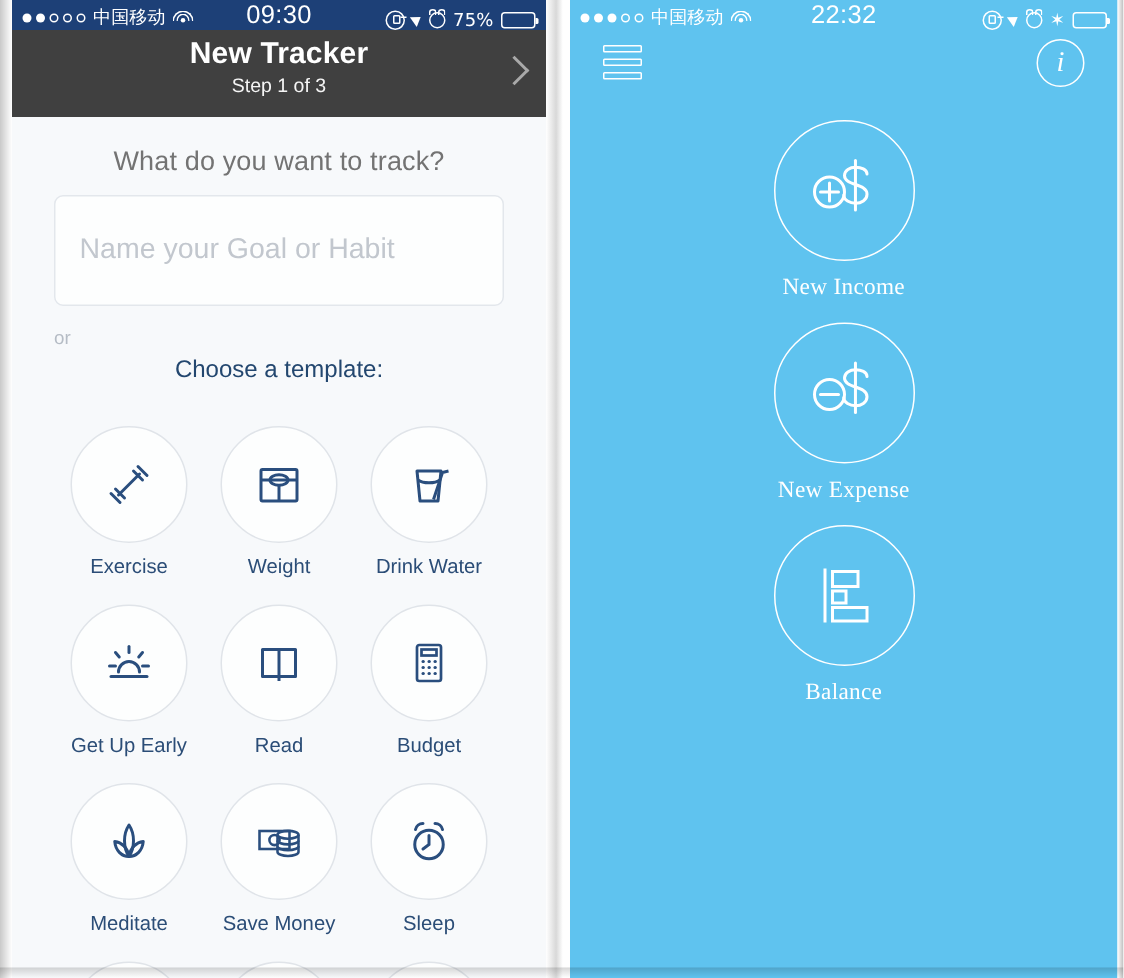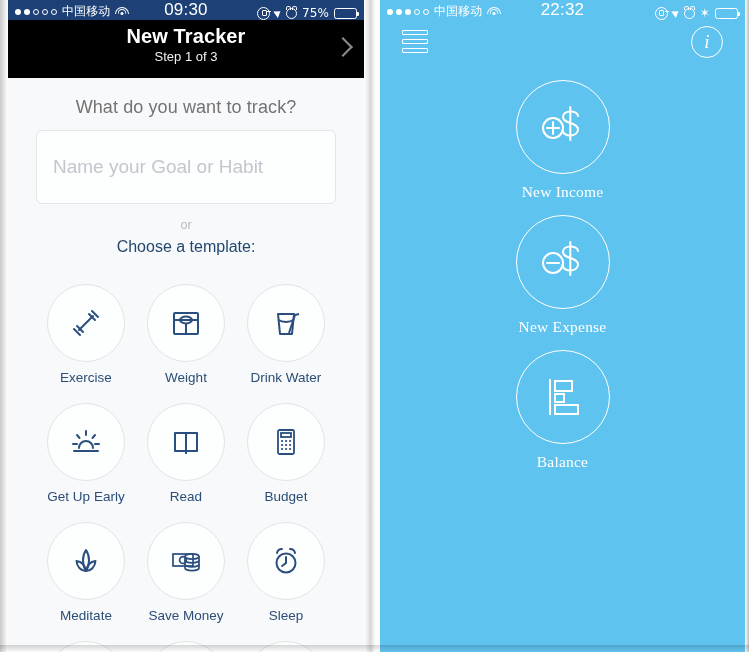--- a/index.html
+++ b/index.html
@@ -53,37 +53,37 @@
   .alarmico:before{left:-1px;}
   .alarmico:after{right:-1px;}
   .btxt{font-size:12px;color:#fff;font-family:"DejaVu Sans",sans-serif;}
   .battery{width:23px;height:11px;border:1.3px solid #fff;border-radius:2.5px;position:relative;padding:1px;box-sizing:border-box;}
   .battery:after{content:"";position:absolute;right:-3.2px;top:3px;width:2px;height:4px;
     background:#fff;border-radius:0 1px 1px 0;}
   .battery .fill{height:100%;background:#fff;border-radius:1px;}
   .bt{font-size:12px;color:#fff;}
 
   
-  .navbar{background:#000000;height:58px;position:relative;}
+  .navbar{background:#404040;height:58px;position:relative;}
   .navbar .titles{position:absolute;left:0;right:0;top:4px;text-align:center;color:#fff;}
   .nav-title{font-size:20px;font-weight:bold;letter-spacing:.1px;line-height:24px;}
   .nav-sub{font-size:13px;line-height:17px;opacity:.95;}
   .nav-next{position:absolute;right:14px;top:16px;width:15px;height:24px;opacity:.55;}
   .nav-next:before{content:"";position:absolute;left:1px;top:4px;width:12px;height:12px;
     border-top:2.6px solid #fff;border-right:2.6px solid #fff;transform:rotate(45deg);}
   .statusbar.navy{background:#1d4077;}
 
   
   .content{padding:0 28px;}
   .question{text-align:center;color:#737373;font-size:18px;margin:19px 0 12px;letter-spacing:.1px;}
   .goal-input{width:100%;box-sizing:border-box;height:74px;border:1px solid #e3e7ec;
     border-radius:6px;background:#fdfefe;color:#bfc4cb;font-size:19px;
     padding:0 16px;font-family:"Liberation Sans",sans-serif;outline:none;}
   .goal-input::placeholder{color:#c2c7ce;}
-  .or{text-align:center;color:#b5bcc5;font-size:12.5px;margin:14px 0 6px;}
+  .or{color:#b5bcc5;font-size:12.5px;margin:14px 0 6px;}
   .choose{text-align:center;color:#23476f;font-size:16px;margin:0 0 28px;}
 
   .grid{display:grid;grid-template-columns:repeat(3,1fr);row-gap:18px;justify-items:center;}
   .tile{width:96px;text-align:center;}
   .circle{width:76px;height:76px;border-radius:50%;border:1px solid #e0e4e9;background:#fdfefe;
     margin:0 auto;display:flex;align-items:center;justify-content:center;}
   .tile-label{margin-top:8px;font-size:13.5px;color:#2b4d77;}
   .icon-svg{display:block;}
 
   

